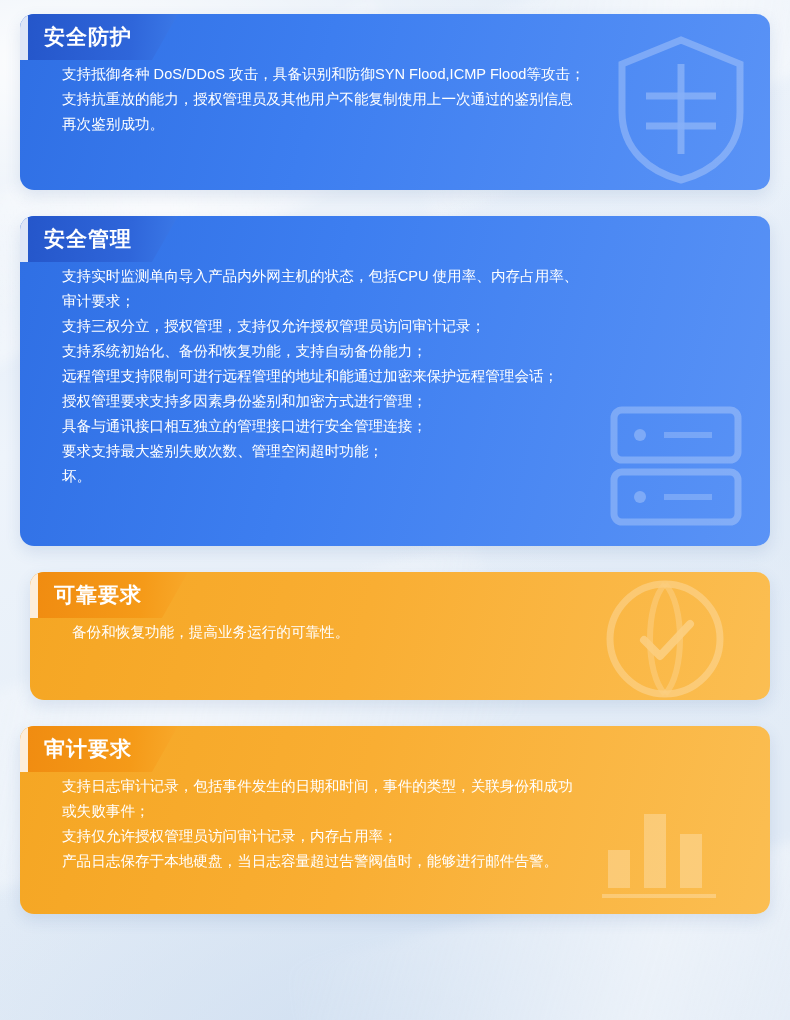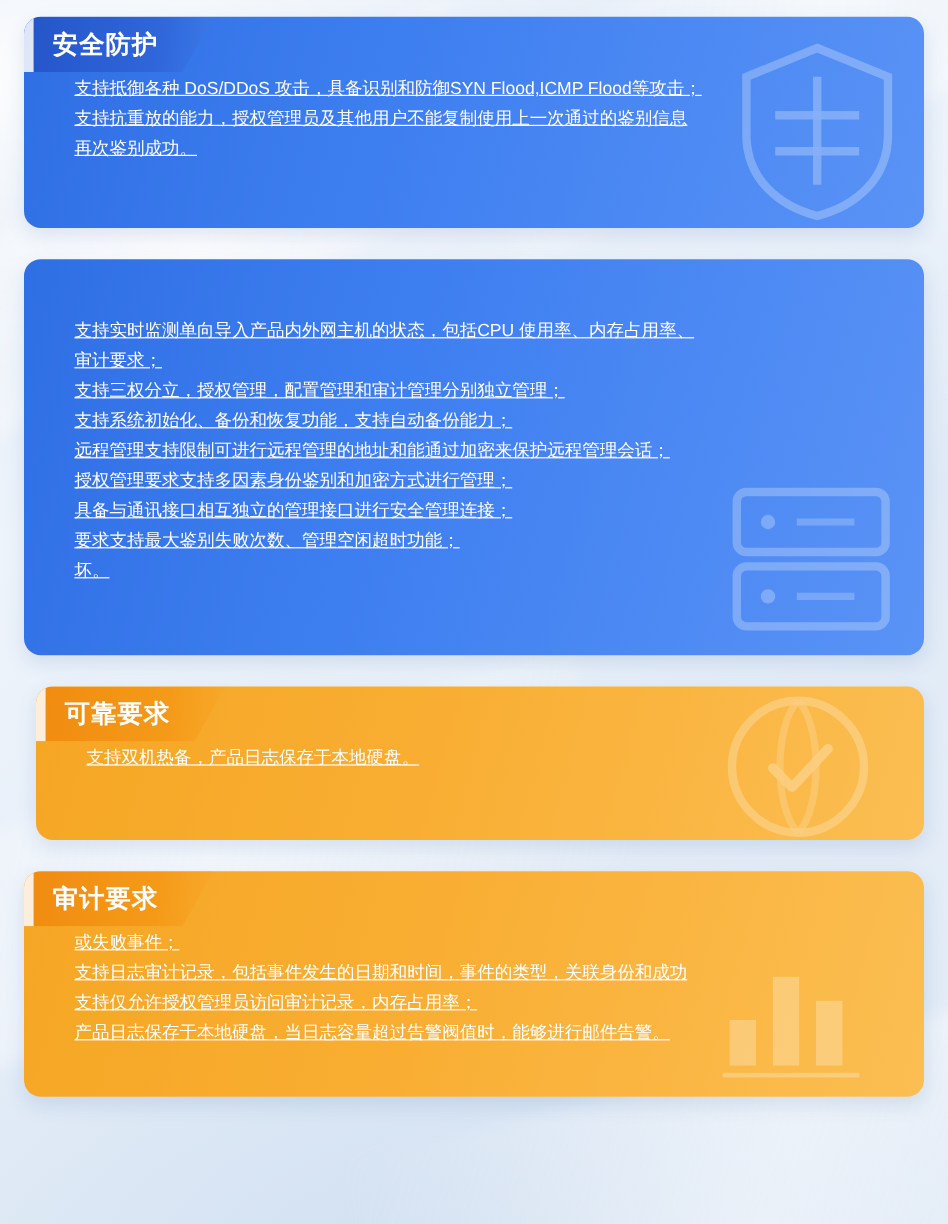--- a/index.html
+++ b/index.html
@@ -98,21 +98,21 @@
   .card-body {
     position: relative;
     z-index: 2;
     color: #ffffff;
     font-size: 14.6px;
     line-height: 25px;
     padding-left: 16px;
     padding-top: 4px;
   }
   .card.orange .card-body { color: #ffffff; }
-  .card-body p { margin: 0; text-decoration: underline; }
+  .card-body p { margin: 0; }
 
   
   .watermark {
     position: absolute;
     right: 24px;
     bottom: 6px;
     z-index: 1;
     opacity: 0.30;
     pointer-events: none;
   }
@@ -149,34 +149,38 @@
       </svg>
     </div>
     <div class="card-body">
       <p>支持抵御各种 DoS/DDoS 攻击，具备识别和防御SYN Flood,ICMP Flood等攻击；</p>
       <p>支持抗重放的能力，授权管理员及其他用户不能复制使用上一次通过的鉴别信息</p>
       <p>再次鉴别成功。</p>
     </div>
   </section>
 
   <section class="card blue" id="card-safety-management">
+    <div class="ribbon">
+      <span class="ribbon-accent"></span>
+      <span>安全管理</span>
+    </div>
     <div class="watermark" style="bottom: 14px;">
       <svg width="140" height="130" viewBox="0 0 140 130">
         <rect x="8" y="8" width="124" height="50" rx="8" fill="none" stroke="#ffffff" stroke-width="7" opacity="0.85"></rect>
         <rect x="8" y="70" width="124" height="50" rx="8" fill="none" stroke="#ffffff" stroke-width="7" opacity="0.85"></rect>
         <circle cx="34" cy="33" r="6" fill="#ffffff" opacity="0.85"></circle>
         <circle cx="34" cy="95" r="6" fill="#ffffff" opacity="0.85"></circle>
         <path d="M58 33 L106 33" stroke="#ffffff" stroke-width="6" opacity="0.7"></path>
         <path d="M58 95 L106 95" stroke="#ffffff" stroke-width="6" opacity="0.7"></path>
       </svg>
     </div>
     <div class="card-body">
       <p>支持实时监测单向导入产品内外网主机的状态，包括CPU 使用率、内存占用率、</p>
       <p>审计要求；</p>
-      <p>支持三权分立，授权管理，配置管理和审计管理分别独立管理；</p>
+      <p>支持三权分立，授权管理，支持仅允许授权管理员访问审计记录；</p>
       <p>支持系统初始化、备份和恢复功能，支持自动备份能力；</p>
       <p>远程管理支持限制可进行远程管理的地址和能通过加密来保护远程管理会话；</p>
       <p>授权管理要求支持多因素身份鉴别和加密方式进行管理；</p>
       <p>具备与通讯接口相互独立的管理接口进行安全管理连接；</p>
       <p>要求支持最大鉴别失败次数、管理空闲超时功能；</p>
       <p>坏。</p>
     </div>
   </section>
 
   <section class="card orange" id="card-reliability">
@@ -186,38 +190,38 @@
     </div>
     <div class="watermark" style="bottom: -4px; right: 40px;">
       <svg width="130" height="130" viewBox="0 0 130 130">
         <path d="M65 10 C95 10 120 35 120 65 C120 95 95 120 65 120 C35 120 10 95 10 65 C10 35 35 10 65 10 Z" fill="none" stroke="#ffffff" stroke-width="7" opacity="0.8"></path>
         <path d="M65 10 C45 30 45 100 65 120" fill="none" stroke="#ffffff" stroke-width="6" opacity="0.6"></path>
         <path d="M65 10 C85 30 85 100 65 120" fill="none" stroke="#ffffff" stroke-width="6" opacity="0.6"></path>
         <path d="M44 66 L60 82 L90 50" fill="none" stroke="#ffffff" stroke-width="8" stroke-linecap="round" stroke-linejoin="round" opacity="0.9"></path>
       </svg>
     </div>
     <div class="card-body">
-      <p>支持双机热备，产品日志保存于本地硬盘。</p>
+      <p>备份和恢复功能，提高业务运行的可靠性。</p>
     </div>
   </section>
 
   <section class="card orange" id="card-audit">
     <div class="ribbon">
       <span class="ribbon-accent"></span>
       <span>审计要求</span>
     </div>
     <div class="watermark" style="bottom: 16px; right: 48px;">
       <svg width="120" height="100" viewBox="0 0 120 100">
         <rect x="6" y="52" width="22" height="38" fill="#ffffff" opacity="0.85"></rect>
         <rect x="42" y="16" width="22" height="74" fill="#ffffff" opacity="0.85"></rect>
         <rect x="78" y="36" width="22" height="54" fill="#ffffff" opacity="0.85"></rect>
         <rect x="0" y="96" width="114" height="6" fill="#ffffff" opacity="0.85"></rect>
       </svg>
     </div>
     <div class="card-body">
+      <p>支持日志审计记录，包括事件发生的日期和时间，事件的类型，关联身份和成功</p>
       <p>或失败事件；</p>
-      <p>支持日志审计记录，包括事件发生的日期和时间，事件的类型，关联身份和成功</p>
       <p>支持仅允许授权管理员访问审计记录，内存占用率；</p>
       <p>产品日志保存于本地硬盘，当日志容量超过告警阀值时，能够进行邮件告警。</p>
     </div>
   </section>
 
 </div>
 
 </body></html>

